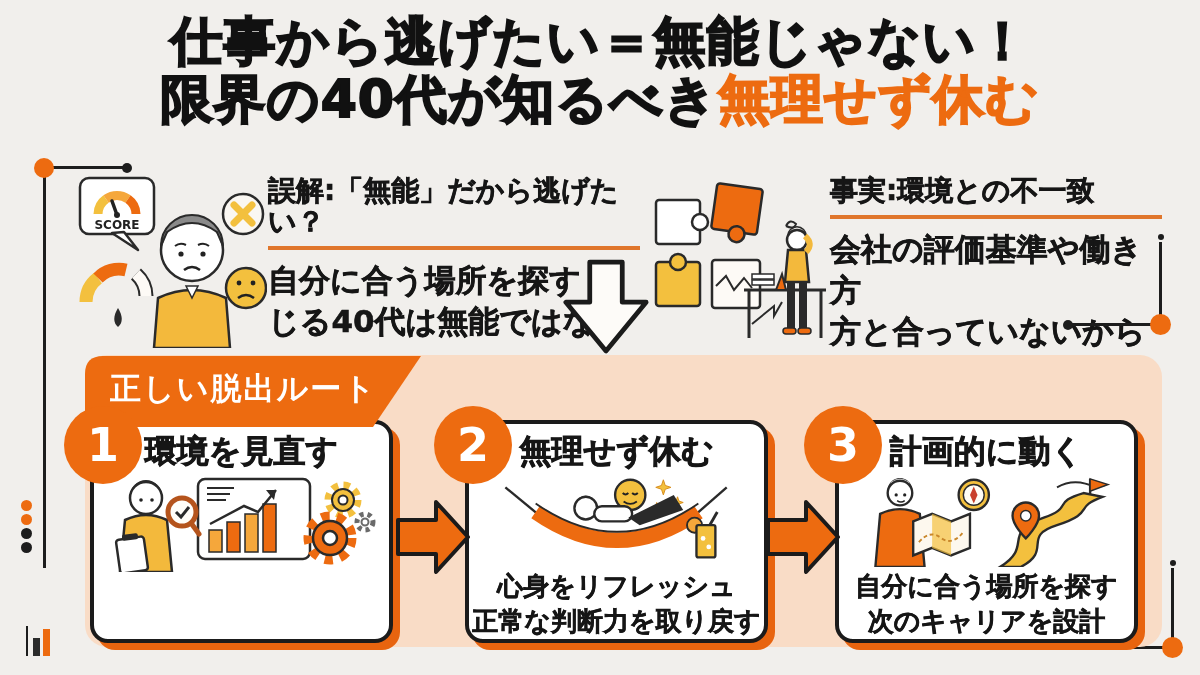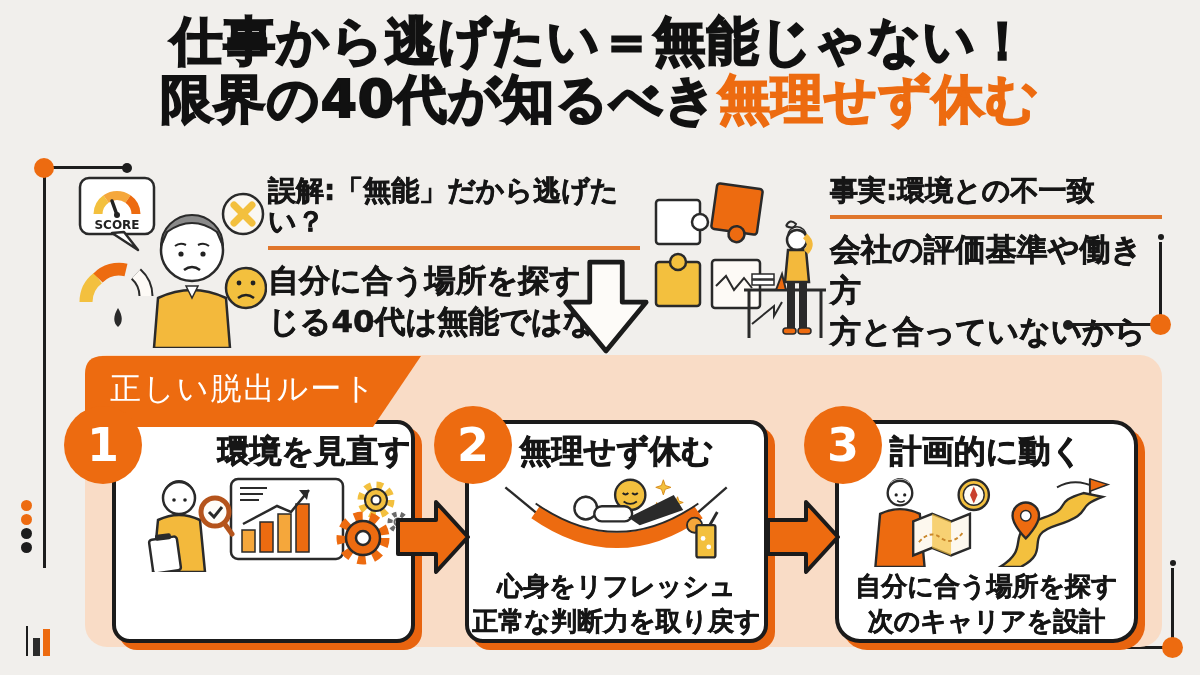--- a/index.html
+++ b/index.html
@@ -20,27 +20,27 @@
   .colBody{font-size:31px;line-height:1.32;margin-top:10px;color:#161616;
            -webkit-text-stroke:0.6px #161616;}
   .mis{left:268px;top:176px;width:372px;}
   .fact{left:830px;top:176px;width:332px;}
 
   
   .band{position:absolute;left:85px;top:355px;width:1077px;height:292px;
         background:#f9dcc6;border-radius:22px;z-index:1;}
   .banner{position:absolute;left:85px;top:356px;width:336px;height:71px;z-index:3;}
   .bannerLabel{position:absolute;left:110px;top:368px;z-index:4;color:#fff;
-        font-size:31px;font-weight:400;letter-spacing:2px;}
+        font-size:31px;font-weight:700;letter-spacing:2px;}
 
   
   .card{position:absolute;top:420px;width:303px;height:223px;background:#fff;
         border:4px solid #1b1b1b;border-radius:18px;box-shadow:7px 7px 0 #e8640f;
         z-index:2;display:flex;flex-direction:column;align-items:center;box-sizing:border-box;}
-  .card1{left:112px;align-items:flex-end;} .card2{left:465px;} .card3{left:835px;border-radius:25px;}
+  .card1{left:90px;} .card2{left:465px;} .card3{left:835px;}
   .cardTitle{margin-top:6px;font-size:32px;font-weight:900;color:#161616;
              -webkit-text-stroke:0.8px #161616;}
   .cardArt{width:272px;height:96px;margin-top:2px;}
   .cardDesc{font-size:26px;font-weight:900;line-height:1.35;text-align:center;
             color:#161616;margin-top:2px;-webkit-text-stroke:0.5px #161616;}
   .badge{position:absolute;top:406px;width:78px;height:78px;border-radius:50%;
          background:#ed6b10;color:#fff;z-index:5;display:flex;align-items:center;
          justify-content:center;font-size:46px;font-weight:900;}
   .badge1{left:64px;} .badge2{left:434px;} .badge3{left:804px;}
 

